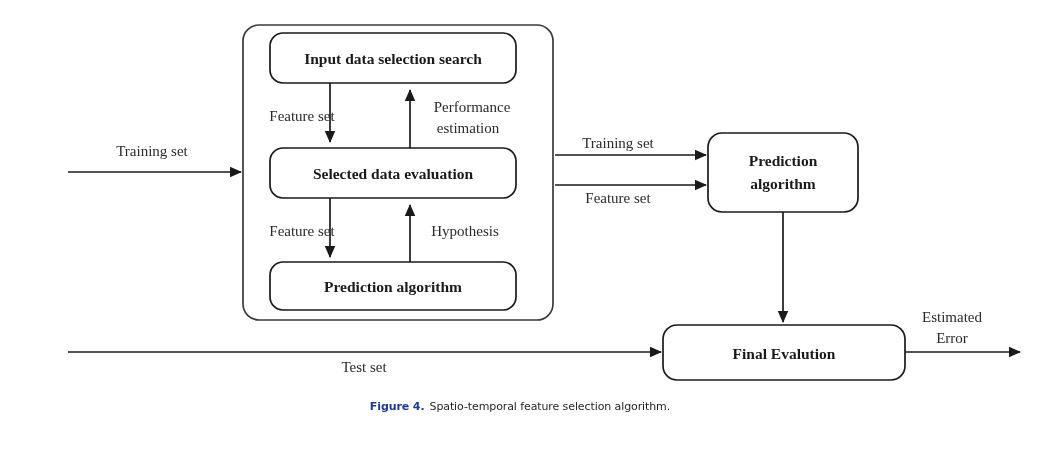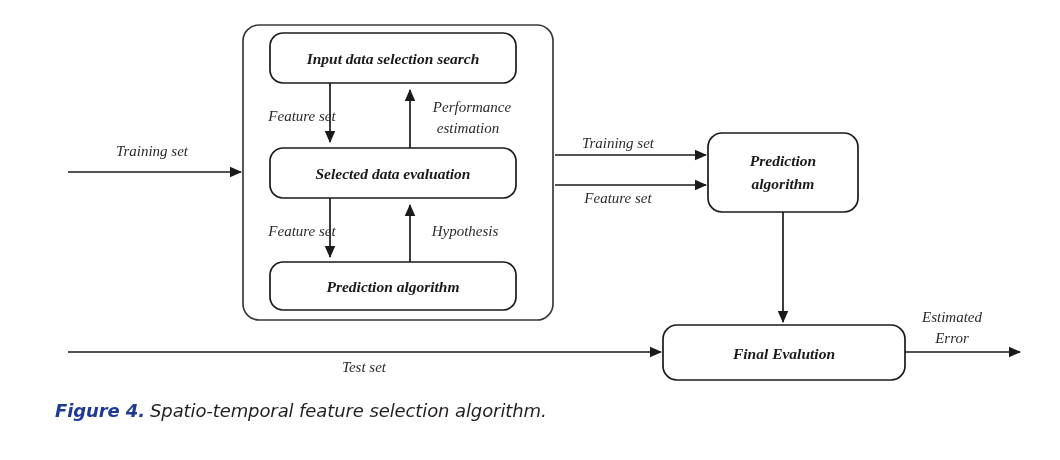--- a/index.html
+++ b/index.html
@@ -12,35 +12,35 @@
     height: 460px;
     position: relative;
     font-family: "Liberation Serif", serif;
     overflow: hidden;
   }
   #figure-root {
     position: absolute;
     left: 0; top: 0;
     width: 1060px;
     height: 460px;
-    font-style: italic;
   }
   #diagram-svg {
     position: absolute;
     left: 0; top: 0;
   }
   .cap-wrap {
     position: absolute;
-    left: 55px;
+    left: 40px;
     top: 400px;
     width: 960px;
     font-family: "DejaVu Sans", sans-serif;
-    font-size: 18px;
+    font-size: 11px;
     color: #231f20;
     letter-spacing: -0.1px;
+    text-align: center;
   }
   .cap-label {
     font-weight: bold;
     color: #1f3a93;
     margin-right: 5px;
   }
   .cap-text { color: #231f20; }
   svg text { fill: #1a1a1a; }
   .box-label {
     font-family: "Liberation Serif", serif;

